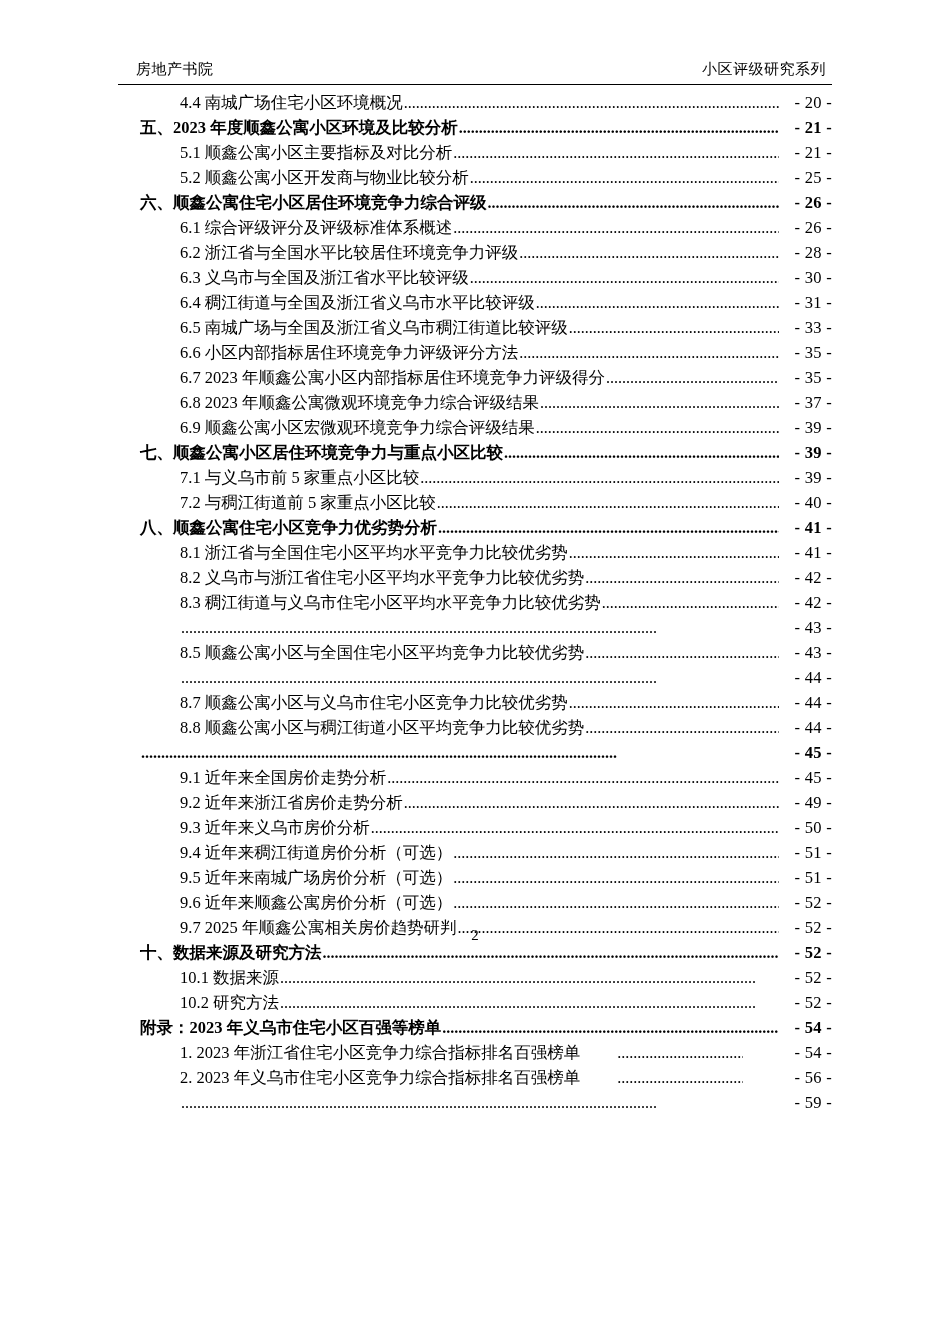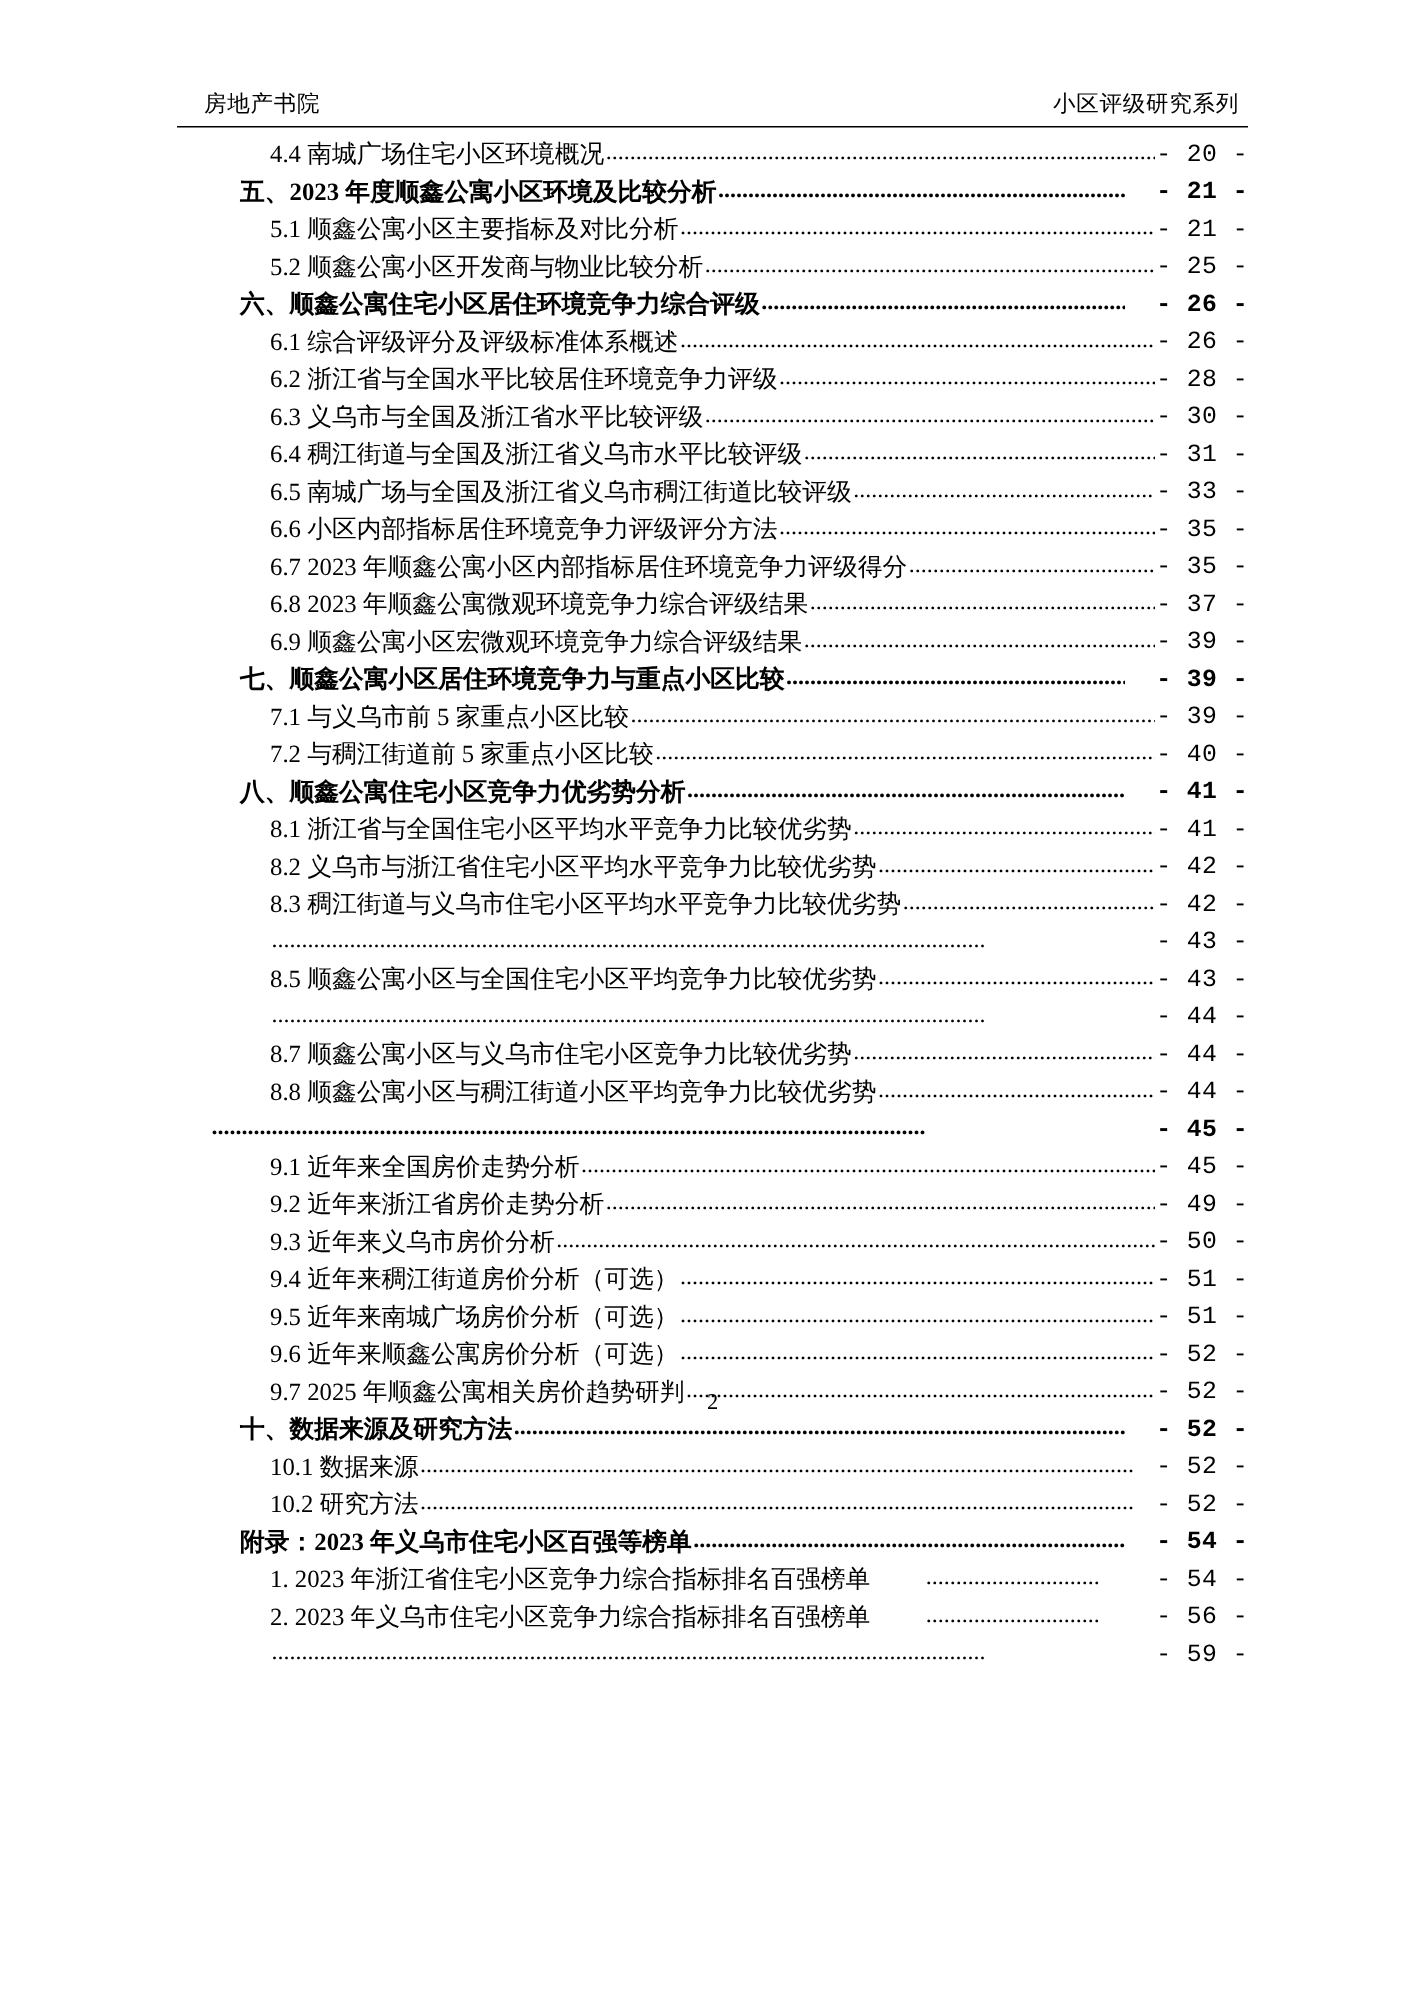--- a/index.html
+++ b/index.html
@@ -32,21 +32,21 @@
     margin-bottom: 10px;
   }
   .header .left { padding-left: 18px; }
   .header .right { padding-right: 6px; margin-left: 36px; }
 
   .toc {
     margin-top: 8px;
   }
   .toc-row {
     display: flex;
-    align-items: flex-start;
+    align-items: flex-end;
     font-size: 16.5px;
     line-height: 1.0;
     margin-bottom: 8.5px;
     white-space: nowrap;
   }
   .toc-row .label {
     flex: 0 0 auto;
   }
   .toc-row .dots {
     flex: 1 1 auto;
@@ -57,29 +57,28 @@
     letter-spacing: 0px;
     color: #000;
     position: relative;
     top: -1px;
   }
   .toc-row .page-num {
     flex: 0 0 auto;
     text-align: right;
     min-width: 52px;
     letter-spacing: 0.3px;
-    font-family: Liberation Mono, monospace;
   }
 
   
   .lvl1 { padding-left: 22px; font-weight: bold; }
   .lvl2 { padding-left: 62px; }
   .lvl3 { padding-left: 62px; gap: 36px; }
 
-  .bold { font-weight: bold; margin-left: 20px; }
+  .bold { font-weight: bold; }
 
   .footer-num {
     position: absolute;
     bottom: 58px;
     left: 0;
     width: 950px;
     text-align: center;
     font-size: 15px;
   }
 </style>

